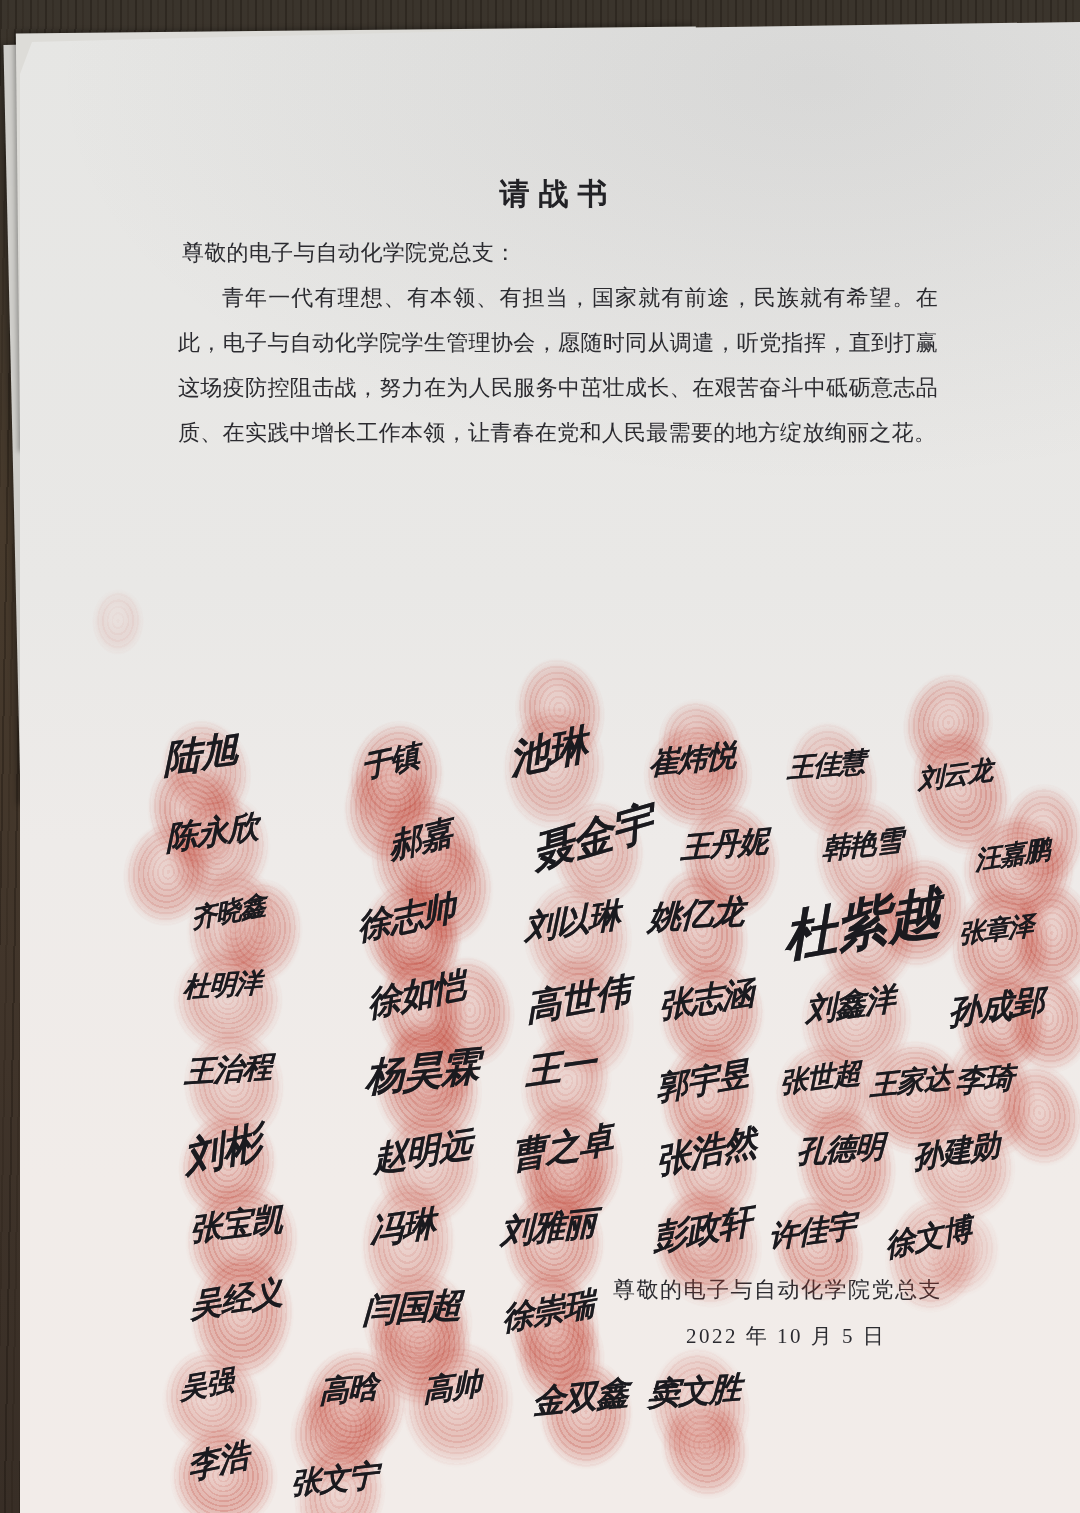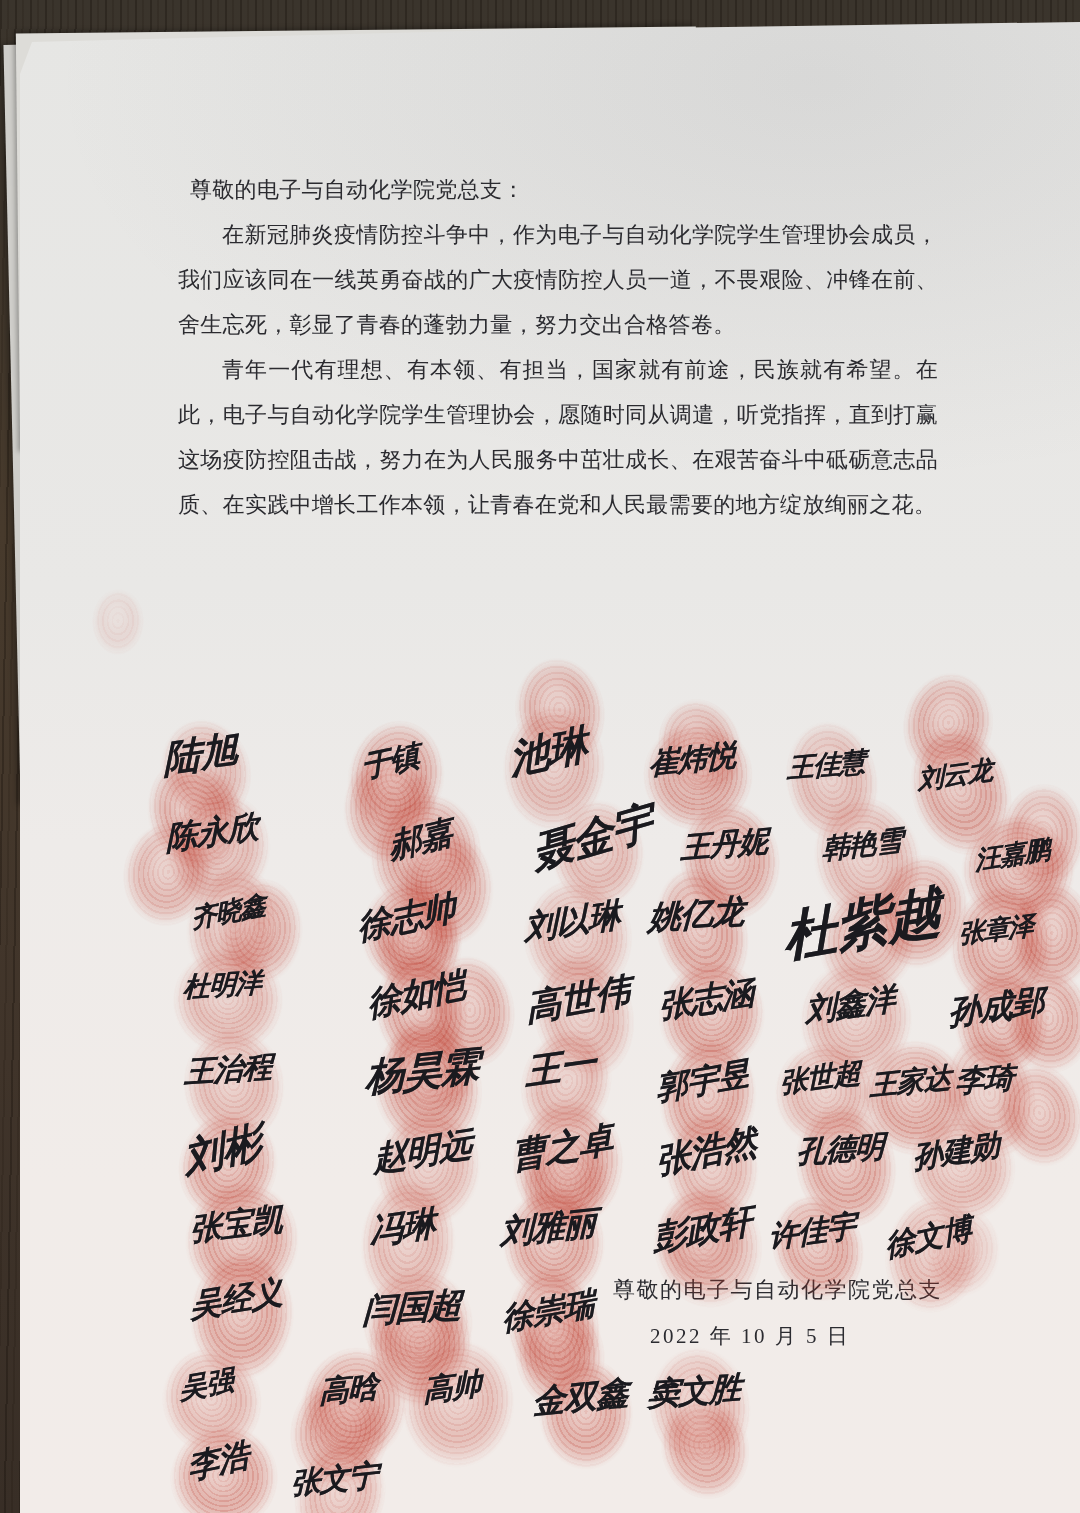--- a/index.html
+++ b/index.html
@@ -13,24 +13,24 @@
   .sheet-1{left:12px;top:40px;width:430px;height:760px;background:#cfceca;transform:rotate(-1.3deg);box-shadow:-3px 0 6px rgba(0,0,0,.35);}
   .sheet-2{left:18px;top:30px;width:680px;height:420px;background:#dddcd8;transform:rotate(-0.6deg);box-shadow:-2px -2px 5px rgba(0,0,0,.3);}
   .paper{position:absolute;left:20px;top:22px;width:1060px;height:1491px;
     clip-path:polygon(12px 20px, 46% 8px, 100% 0, 100% 100%, 0 100%, 0 52px);
     background:
       radial-gradient(120% 45% at 75% 4%, rgba(90,90,98,.10), rgba(0,0,0,0) 60%),
       linear-gradient(180deg,#e6e6e4 0%, #e9e8e6 38%, #eeebe9 55%, #f1ece9 78%, #f2ece9 100%);
     box-shadow:-6px 3px 16px rgba(0,0,0,.4);}
   .content{position:absolute;left:158px;top:152px;width:760px;color:#2b2b30;}
   .doc-title{font-size:30px;font-weight:bold;text-align:center;letter-spacing:9px;margin:0 0 22px 0;color:#222226;}
-  .salutation{font-size:22px;line-height:32px;margin:0 0 6px 12px;letter-spacing:.3px;}
+  .salutation{font-size:22px;line-height:32px;margin:0 0 6px 4px;letter-spacing:.3px;}
   .content p{font-size:22px;line-height:45px;margin:0;text-align:justify;text-indent:2em;letter-spacing:.3px;}
   .closing-org{position:absolute;left:593px;top:1253px;font-size:22px;letter-spacing:1.5px;color:#2b2b30;white-space:nowrap;}
-  .closing-date{position:absolute;left:630px;top:1300px;font-size:21px;letter-spacing:2.5px;color:#2b2b30;white-space:nowrap;}
+  .closing-date{position:absolute;left:666px;top:1300px;font-size:21px;letter-spacing:2.5px;color:#2b2b30;white-space:nowrap;}
   #sign-layer{position:absolute;inset:0;z-index:3;}
   .fp{position:absolute;pointer-events:none;
     border-radius:52% 48% 50% 50% / 56% 52% 48% 44%;
     background:
       radial-gradient(ellipse at 47% 40%, rgba(255,249,246,.38) 0 13%, rgba(255,249,246,0) 36%),
       repeating-radial-gradient(ellipse at 50% 48%, rgba(186,50,36,.55) 0 1.6px, rgba(186,50,36,.07) 1.6px 4.8px),
       radial-gradient(ellipse at 50% 50%, rgba(194,62,46,.52) 0 54%, rgba(194,62,46,.30) 68%, rgba(194,62,46,.06) 79%, rgba(194,62,46,0) 84%);
     -webkit-mask-image:radial-gradient(closest-side,#000 58%,rgba(0,0,0,.55) 78%,transparent 96%);
     mask-image:radial-gradient(closest-side,#000 58%,rgba(0,0,0,.55) 78%,transparent 96%);}
   .sig{position:absolute;font-family:"DejaVu Sans","Liberation Sans",sans-serif;font-style:italic;font-weight:600;
@@ -38,22 +38,22 @@
 </style>
 </head>
 <body>
 
 <div id="stage">
   <div class="sheet sheet-1"></div>
   <div class="sheet sheet-2"></div>
 
   <div class="paper">
     <div class="content">
+      <h1 class="doc-title">请战书</h1>
       <div class="salutation">尊敬的电子与自动化学院党总支：</div>
-      <p>在新冠肺炎疫情防控斗争中，作为电子与自动化学院学生管理协会成员，我们应该同在一线英勇奋战的广大疫情防控人员一道，不畏艰险、冲锋在前、舍生忘死，彰显了青春的蓬勃力量，努力交出合格答卷。</p>
       <p>青年一代有理想、有本领、有担当，国家就有前途，民族就有希望。在此，电子与自动化学院学生管理协会，愿随时同从调遣，听党指挥，直到打赢这场疫防控阻击战，努力在为人民服务中茁壮成长、在艰苦奋斗中砥砺意志品质、在实践中增长工作本领，让青春在党和人民最需要的地方绽放绚丽之花。</p>
     </div>
     <div class="closing-org">尊敬的电子与自动化学院党总支</div>
     <div class="closing-date">2022 年 10 月 5 日</div>
   </div>
 
   <div id="sign-layer">
       <div class="fp" style="left: 196px; top: 815px; width: 100px; height: 122px; opacity: 0.55; transform: translate(-50%, -50%) rotate(-18deg);"></div>
       <div class="fp" style="left: 168px; top: 874px; width: 94px; height: 110px; opacity: 0.45; transform: translate(-50%, -50%) rotate(11deg);"></div>
       <div class="fp" style="left: 390px; top: 808px; width: 98px; height: 118px; opacity: 0.5; transform: translate(-50%, -50%) rotate(4deg);"></div>

